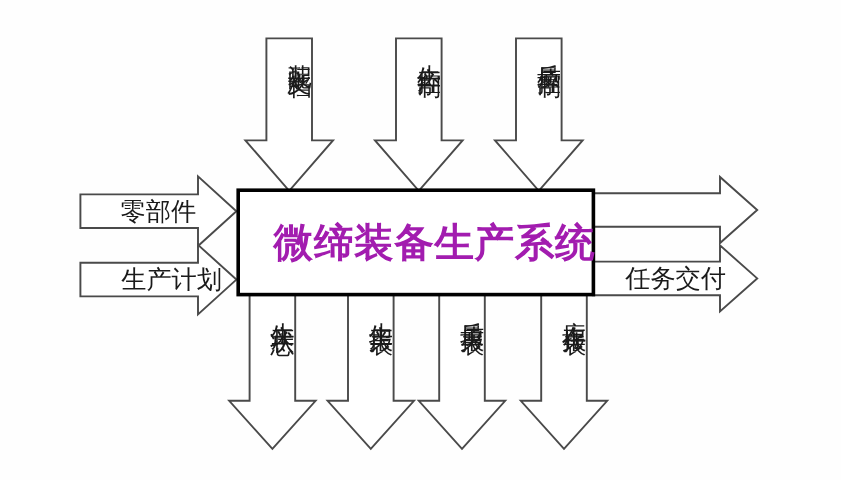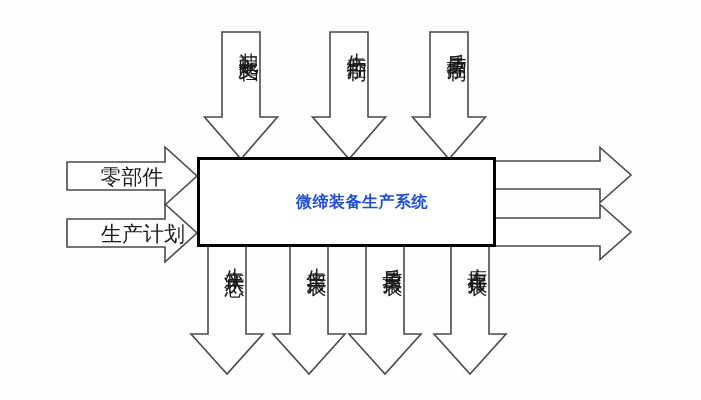--- a/index.html
+++ b/index.html
@@ -46,23 +46,23 @@
     
   }
   .vlabel {
     writing-mode: vertical-rl;
     text-orientation: upright;
     letter-spacing: 3px;
     transform: translateX(-50%);
     font-size: 20px;
   }
   .title-label {
-    font-size: 16px;
+    font-size: 33px;
     font-weight: bold;
-    color: #1d4ed8;
+    color: #a21caf;
     letter-spacing: 0.5px;
   }
 </style>
 </head>
 <body>
 
 <div class="canvas">
 
   <svg width="701" height="400" viewBox="0 0 701 400">
 
@@ -86,19 +86,20 @@
 
   <div class="label title-label" style="left:198px; top:158px; width:296px; height:87px;">微缔装备生产系统</div>
 
   <div class="label vlabel" style="left:241px; top:37px;">装配文档</div>
   <div class="label vlabel" style="left:349px; top:37px;">生产控制</div>
   <div class="label vlabel" style="left:449px; top:37px;">质量控制</div>
 
   <div class="label hlabel" style="left:67px; top:162px; width:98px; height:28px;">零部件</div>
   <div class="label hlabel" style="left:78px; top:219px; width:98px; height:28px;">生产计划</div>
 
+  <div class="label hlabel" style="left:494px; top:218px; width:106px; height:28px;">任务交付</div>
 
   <div class="label vlabel" style="left:227px; top:252px;">生产状态</div>
   <div class="label vlabel" style="left:309px; top:252px;">生产报表</div>
   <div class="label vlabel" style="left:385px; top:252px;">质量报表</div>
   <div class="label vlabel" style="left:470px; top:252px;">库存报表</div>
 
 </div>
 
 </body></html>

